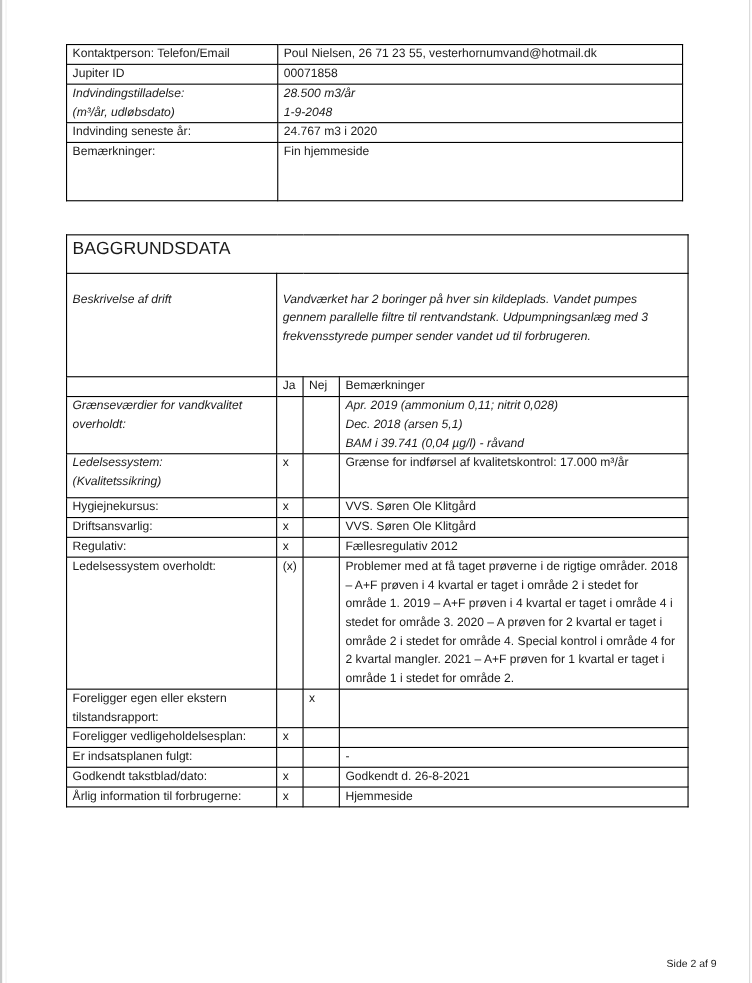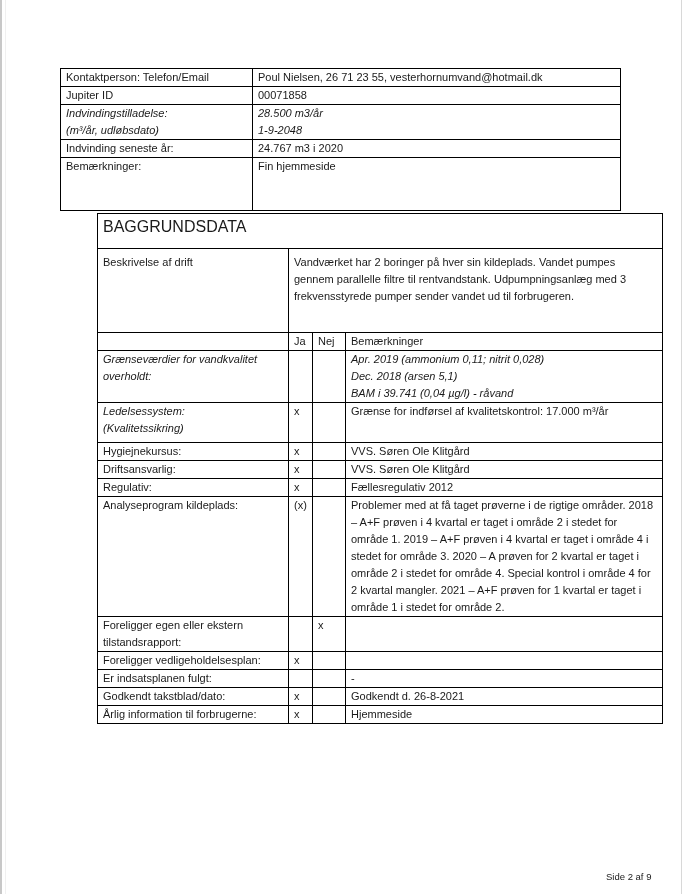--- a/index.html
+++ b/index.html
@@ -3,25 +3,25 @@
 <meta charset="utf-8">
 <style>
   html, body { margin:0; padding:0; background:#ffffff; }
   body { width:684px; height:894px; position:relative; overflow:hidden;
          font-family:"Liberation Sans", sans-serif; color:#1a1a1a; }
   .page-edge-left { position:absolute; left:0; top:0; width:2px; height:894px; background:#c8c8c8; }
   .page-edge-left2 { position:absolute; left:5px; top:0; width:1px; height:894px; background:#f0f0f0; }
   .page-edge-right { position:absolute; right:2px; top:0; width:1px; height:894px; background:#d8d8d8; }
   table { border-collapse:collapse; position:absolute; font-size:11px; }
   td { border:1px solid #000; padding:0 5px; vertical-align:top; line-height:17px; }
-  #t1 { left:60px; top:40px; width:561px;margin-top:28px; }
+  #t1 { left:60px; top:40px; width:561px; }
   #t1 td.lbl { width:181px; }
-  #t2 { left:60px; top:213px; width:566px;margin-left:37px; }
+  #t2 { left:60px; top:213px; width:566px; }
   .heading { font-size:16px; line-height:20px; padding-top:3px; height:31px; }
-  .desc { height:78px; padding-top:5px; }
+  .desc { height:78px; padding-top:15px;font-style:italic; }
   .ml { white-space:pre-line;font-style:italic; }
   .footer { position:absolute; left:591px; top:871px; font-size:9.5px;margin-left:15px; }
 </style>
 </head>
 <body>
 
 <div class="page-edge-left"></div>
 <div class="page-edge-left2"></div>
 <div class="page-edge-right"></div>
 
@@ -100,21 +100,21 @@
     <td></td>
     <td>VVS. Søren Ole Klitgård</td>
   </tr>
   <tr>
     <td>Regulativ:</td>
     <td>x</td>
     <td></td>
     <td>Fællesregulativ 2012</td>
   </tr>
   <tr>
-    <td>Analyseprogram kildeplads:</td>
+    <td>Ledelsessystem overholdt:</td>
     <td>(x)</td>
     <td></td>
     <td>Problemer med at få taget prøverne i de rigtige områder. 2018 – A+F prøven i 4 kvartal er taget i område 2 i stedet for område 1. 2019 – A+F prøven i 4 kvartal er taget i område 4 i stedet for område 3. 2020 – A prøven for 2 kvartal er taget i område 2 i stedet for område 4. Special kontrol i område 4 for 2 kvartal mangler. 2021 – A+F prøven for 1 kvartal er taget i område 1 i stedet for område 2.</td>
   </tr>
   <tr>
     <td>Foreligger egen eller ekstern tilstandsrapport:</td>
     <td></td>
     <td>x</td>
     <td></td>
   </tr>

